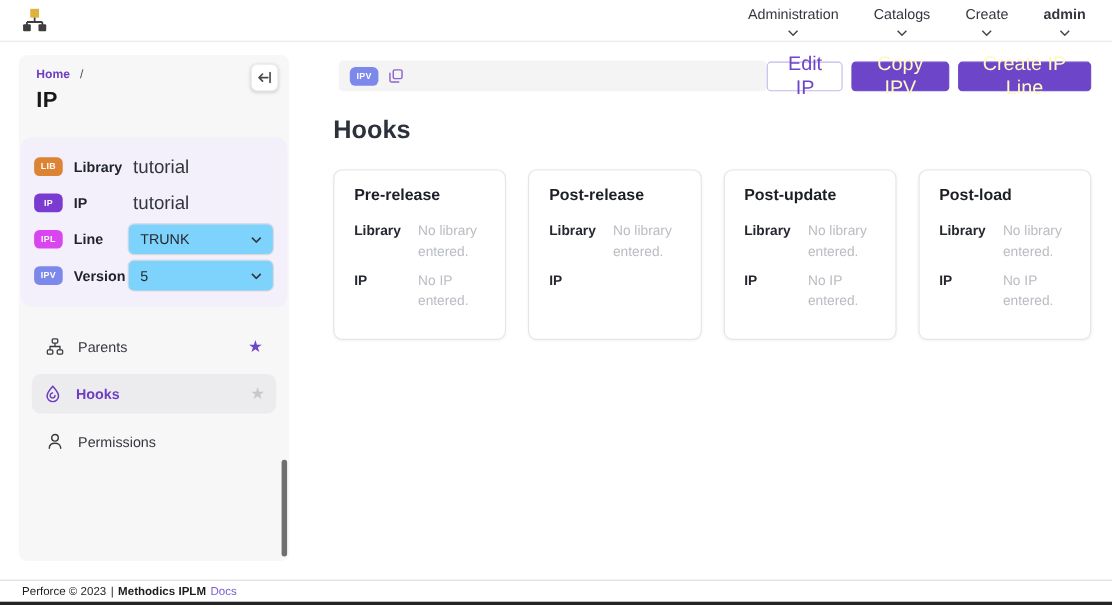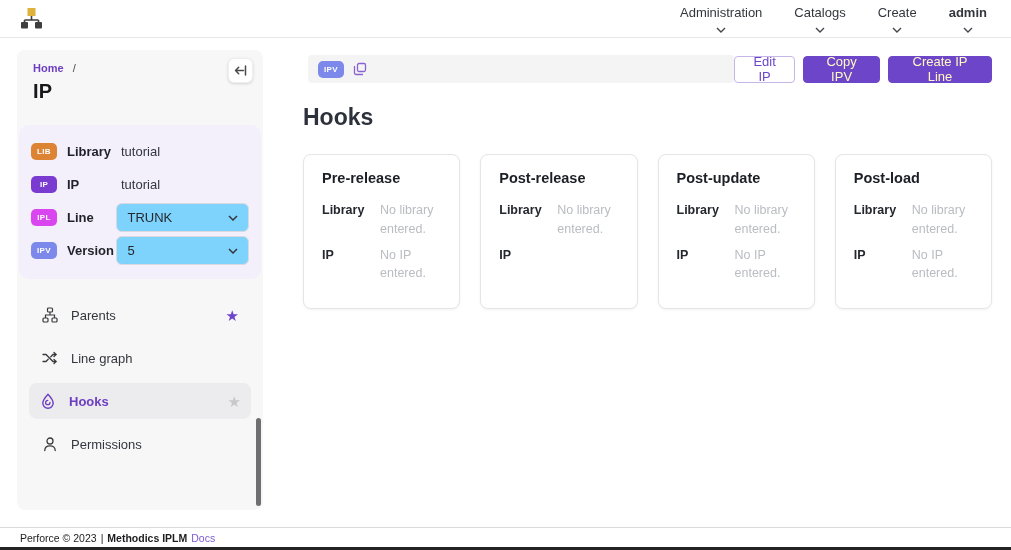--- a/index.html
+++ b/index.html
@@ -45,21 +45,21 @@
   .badge {
     display:inline-flex; align-items:center; justify-content:center;
     min-width:26px; height:17px; border-radius:5px; color:#fff;
     font-size:8px; font-weight:bold; letter-spacing:.3px; padding:0 4px;
   }
   .badge-lib { background:#dd8434; }
   .badge-ip  { background:#7a3bd1; }
   .badge-ipl { background:#d946ef; }
   .badge-ipv { background:#7c89ea; }
   .attr-label { width:52px; margin-left:10px; font-size:13px; font-weight:bold; color:#1f2229; }
-  .attr-value { font-size:13px; color:#33363d; margin-left:2px;text-align:right; }
+  .attr-value { font-size:17px; color:#33363d; margin-left:2px;text-align:right; }
   .attr-select {
     margin-left:2px; width:143px; height:29px; background:#7dd3fc;
     border:1px solid #d9d9df; border-radius:6px; display:flex; align-items:center;
     justify-content:space-between; padding:0 10px; font-size:13px; color:#26282e; cursor:pointer;
   }
 
   .side-nav { margin-top:18px; }
   .nav-item {
     position:relative; display:flex; align-items:center; gap:13px;
     height:36px; margin:7px 14px; padding:0 10px; border-radius:8px;
@@ -82,21 +82,21 @@
   .obj-header { display:flex; align-items:center; justify-content:space-between; }
   .obj-strip {
     width:436px; height:28px; background:#f4f4f5; border-radius:4px;
     display:flex; align-items:center; gap:9px; padding:0 10px;
     margin-left:5px;
   }
   .obj-title { font-size:13px; font-weight:bold; color:#202227; }
   .copy-icon { display:flex; cursor:pointer; }
   .actions { display:flex; align-items:center; gap:8px; }
   .btn {
-    height:27px; padding:0 11px; border-radius:4px; font-size:13px;
+    height:27px; padding:0 11px; border-radius:4px; font-size:18px;
     font-family:"Liberation Sans", sans-serif; cursor:pointer; display:flex; align-items:center;
   }
   .btn.outline { background:#fff; border:1px solid #c6b6e8; color:#6d45c9; }
   .btn.filled { background:#6d45c9; border:1px solid #6d45c9; color:#fef9c3; }
 
   .section-title { margin:21px 0 0 0; font-size:23px; font-weight:bold; color:#2d313b; }
 
   .cards {
     margin-top:23px; display:grid; grid-template-columns:1fr 1fr 1fr 1fr;
     column-gap:20px; row-gap:24px;
@@ -218,29 +218,20 @@
         <svg width="16" height="16" viewBox="0 0 16 16">
             <rect x="5.5" y="1" width="5" height="4" rx="1" fill="none" stroke="#3a3a3e" stroke-width="1.2"></rect>
             <rect x="1" y="11" width="5" height="4" rx="1" fill="none" stroke="#3a3a3e" stroke-width="1.2"></rect>
             <rect x="10" y="11" width="5" height="4" rx="1" fill="none" stroke="#3a3a3e" stroke-width="1.2"></rect>
             <path d="M8 5 v3 M3.5 11 v-3 h9 v3" fill="none" stroke="#3a3a3e" stroke-width="1.2"></path>
           </svg>
       </span>
       <span class="label">Parents</span>
       <span class="star purple">★</span>
     </div>
-    <div class="nav-item">
-      <span class="icon">
-        <svg width="16" height="16" viewBox="0 0 16 16">
-            <path d="M1 4.5 h3 l7 7 h3 M1 11.5 h3 l2.2-2.2 M8.8 6.7 11 4.5 h3" fill="none" stroke="#3a3a3e" stroke-width="1.3" stroke-linecap="round"></path>
-            <path d="M12 2.5 l2 2 -2 2 M12 9.5 l2 2 -2 2" fill="none" stroke="#3a3a3e" stroke-width="1.3" stroke-linecap="round" stroke-linejoin="round"></path>
-          </svg>
-      </span>
-      <span class="label">Line graph</span>
-    </div>
     <div class="nav-item active">
       <span class="icon">
         <svg width="16" height="16" viewBox="0 0 16 16">
             <path d="M8 1.2 C8 1.2 2.8 7 2.8 10 a5.2 5.2 0 0 0 10.4 0 C13.2 7 8 1.2 8 1.2 Z" fill="none" stroke="#6d3fc0" stroke-width="1.4" stroke-linejoin="round"></path>
             <path d="M10 9.5 a2.2 2.2 0 1 1 -2.2 -2.2" fill="none" stroke="#6d3fc0" stroke-width="1.3" stroke-linecap="round"></path>
           </svg>
       </span>
       <span class="label">Hooks</span>
       <span class="star gray">★</span>
     </div>

